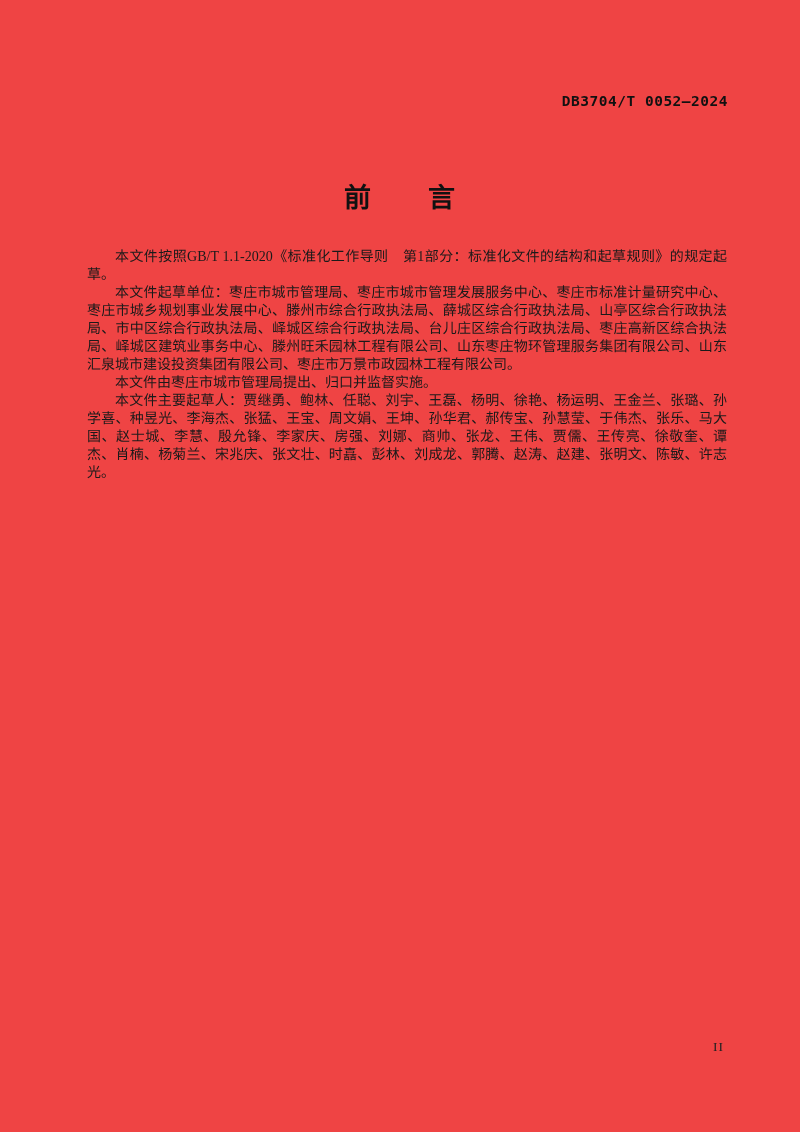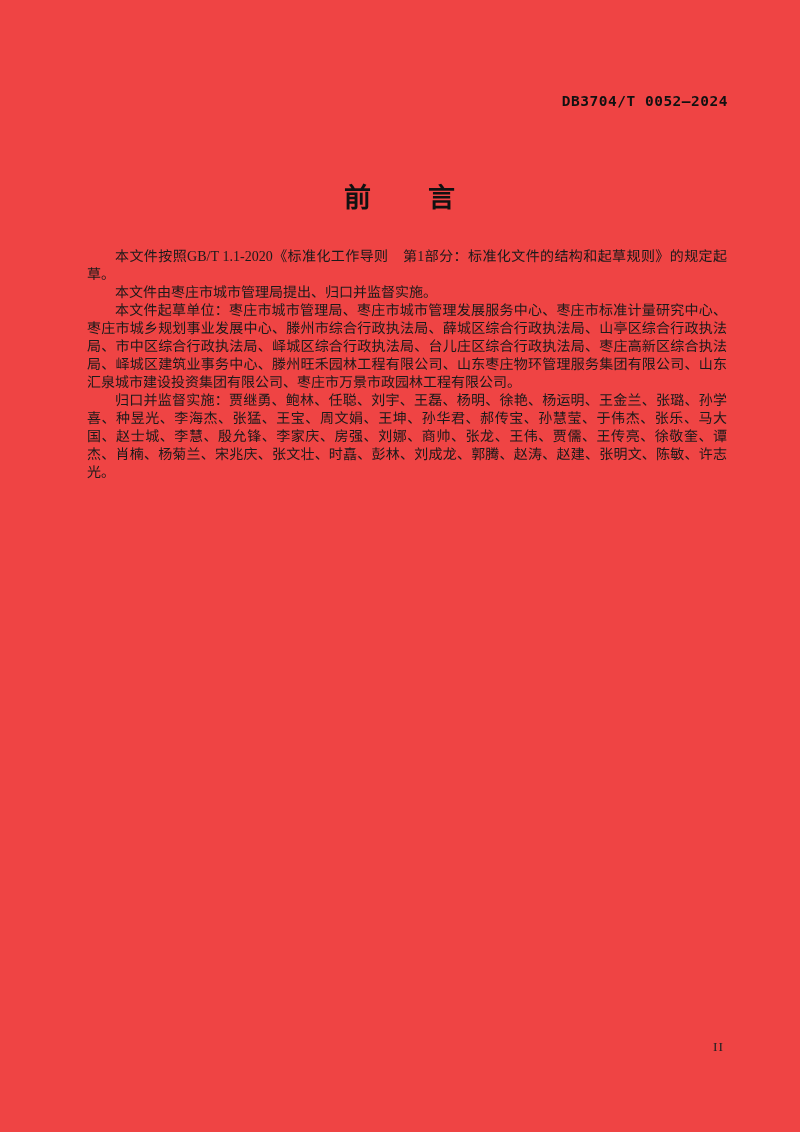--- a/index.html
+++ b/index.html
@@ -72,20 +72,20 @@
 <body>
 
 <div class="page">
 
   <div class="doc-code">DB3704/T 0052—2024</div>
 
   <h1 class="doc-title">前　　言</h1>
 
   <div class="foreword-body">
     <p>本文件按照GB/T 1.1-2020《标准化工作导则　第1部分：标准化文件的结构和起草规则》的规定起草。</p>
+    <p>本文件起草单位：枣庄市城市管理局、枣庄市城市管理发展服务中心、枣庄市标准计量研究中心、枣庄市城乡规划事业发展中心、滕州市综合行政执法局、薛城区综合行政执法局、山亭区综合行政执法局、市中区综合行政执法局、峄城区综合行政执法局、台儿庄区综合行政执法局、枣庄高新区综合执法局、峄城区建筑业事务中心、滕州旺禾园林工程有限公司、山东枣庄物环管理服务集团有限公司、山东汇泉城市建设投资集团有限公司、枣庄市万景市政园林工程有限公司。</p>
     <p>本文件由枣庄市城市管理局提出、归口并监督实施。</p>
-    <p>本文件起草单位：枣庄市城市管理局、枣庄市城市管理发展服务中心、枣庄市标准计量研究中心、枣庄市城乡规划事业发展中心、滕州市综合行政执法局、薛城区综合行政执法局、山亭区综合行政执法局、市中区综合行政执法局、峄城区综合行政执法局、台儿庄区综合行政执法局、枣庄高新区综合执法局、峄城区建筑业事务中心、滕州旺禾园林工程有限公司、山东枣庄物环管理服务集团有限公司、山东汇泉城市建设投资集团有限公司、枣庄市万景市政园林工程有限公司。</p>
-    <p>归口并监督实施：贾继勇、鲍林、任聪、刘宇、王磊、杨明、徐艳、杨运明、王金兰、张璐、孙学喜、种昱光、李海杰、张猛、王宝、周文娟、王坤、孙华君、郝传宝、孙慧莹、于伟杰、张乐、马大国、赵士城、李慧、殷允锋、李家庆、房强、刘娜、商帅、张龙、王伟、贾儒、王传亮、徐敬奎、谭杰、肖楠、杨菊兰、宋兆庆、张文壮、时嚞、彭林、刘成龙、郭腾、赵涛、赵建、张明文、陈敏、许志光。</p>
+    <p>本文件主要起草人：贾继勇、鲍林、任聪、刘宇、王磊、杨明、徐艳、杨运明、王金兰、张璐、孙学喜、种昱光、李海杰、张猛、王宝、周文娟、王坤、孙华君、郝传宝、孙慧莹、于伟杰、张乐、马大国、赵士城、李慧、殷允锋、李家庆、房强、刘娜、商帅、张龙、王伟、贾儒、王传亮、徐敬奎、谭杰、肖楠、杨菊兰、宋兆庆、张文壮、时嚞、彭林、刘成龙、郭腾、赵涛、赵建、张明文、陈敏、许志光。</p>
   </div>
 
   <div class="page-number">II</div>
 
 </div>
 
 </body></html>

